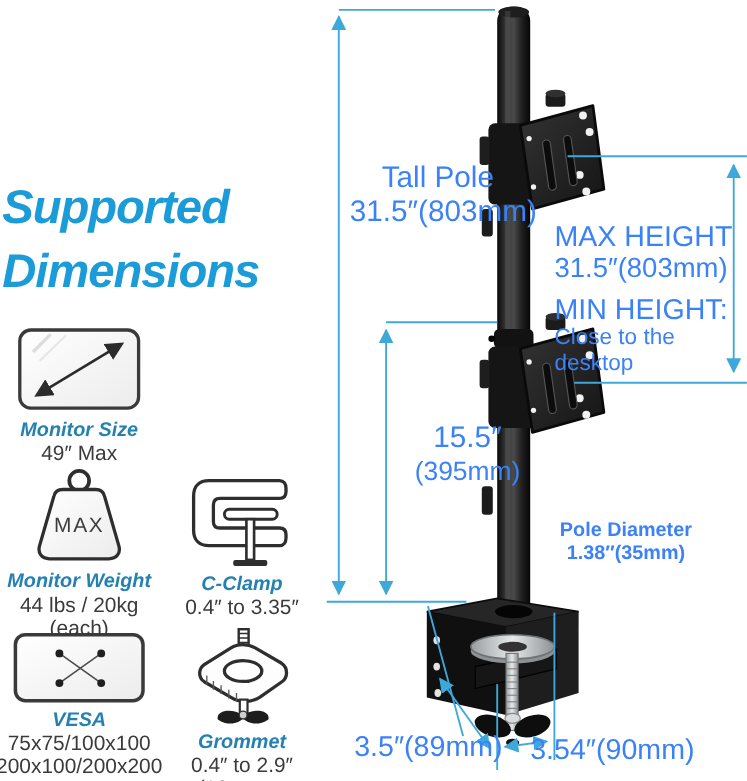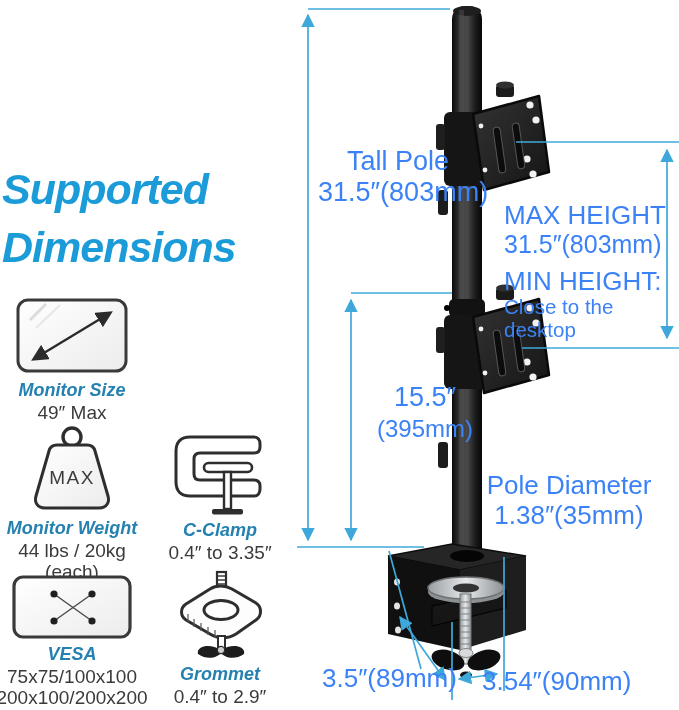--- a/index.html
+++ b/index.html
@@ -24,21 +24,21 @@
   .dim-label{position:absolute;z-index:3;color:#3b82f6;}
   .t-center{text-align:center;}
   .tall-pole{left:318px;top:146px;width:160px;font-size:27px;line-height:1.13;}
   .maxmin{left:504px;top:201px;width:178px;line-height:1.12;}
   .maxmin .big{font-size:26px;}
   .maxmin .med{font-size:25px;}
   .maxmin .small{font-size:20.5px;}
   .gap8{margin-bottom:9px;}
   .mid-h{left:352px;top:383px;width:106px;font-size:27px;line-height:1.1;margin-left:20px;}
   .mid-h .sub{font-size:24px;margin-top:3px;}
-  .pole-diam{left:484px;top:471px;width:170px;font-size:26px;line-height:1.15;}
+  .pole-diam{left:484px;top:471px;width:170px;font-size:18px;line-height:1.15;font-weight:bold;}
   .clamp-depth{left:322px;top:663px;width:124px;font-size:26px;}
   .clamp-width{left:454px;top:666px;width:128px;font-size:26px;margin-left:28px;}
   .diagram-svg{position:absolute;left:0;top:0;z-index:1;}
   .labels-layer{position:absolute;inset:0;z-index:2;pointer-events:none;}
 </style>
 </head>
 <body>
 
 <div class="canvas">
 

